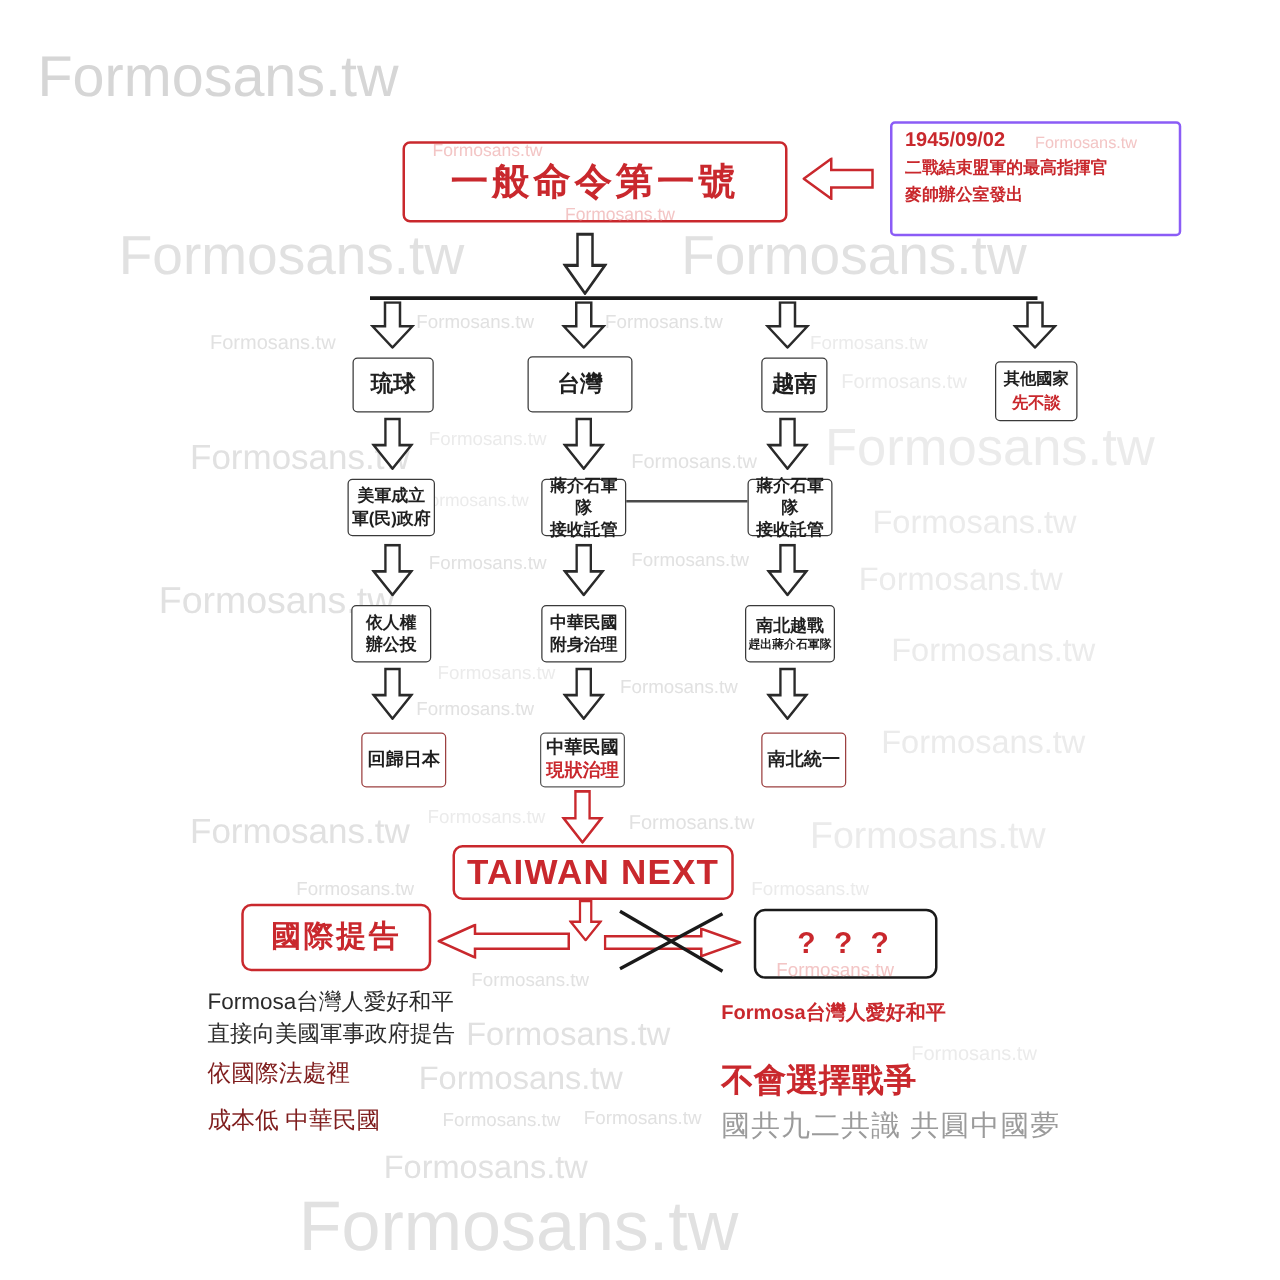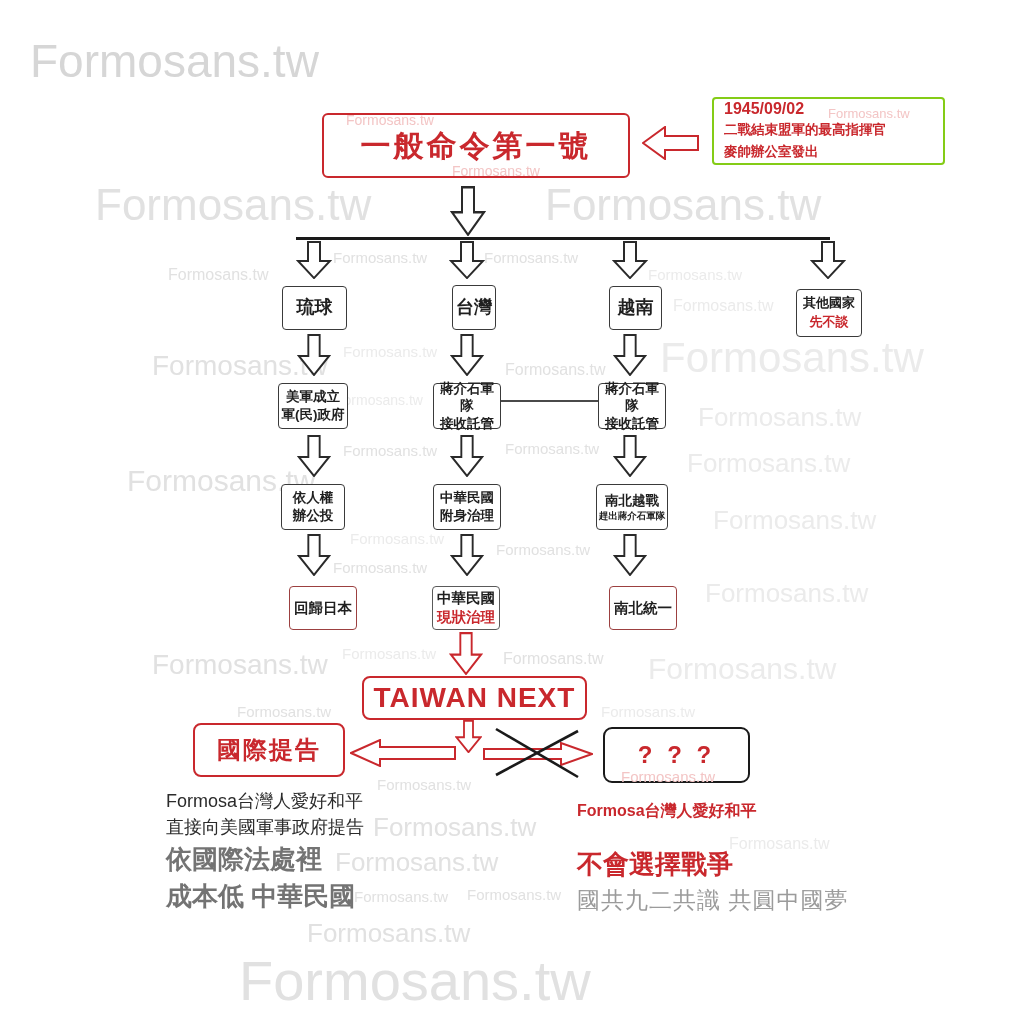--- a/index.html
+++ b/index.html
@@ -16,43 +16,43 @@
   
   .box{
     position:absolute;background:#fff;border:1.6px solid #3a3a3a;border-radius:4px;
     display:flex;flex-direction:column;align-items:center;justify-content:center;
     text-align:center;font-weight:bold;color:#1f1f1f;line-height:1.3;z-index:1;box-sizing:border-box;
   }
   .arr{position:absolute;z-index:1;}
   .red{color:#c9282d;}
   .title-box{left:322px;top:113px;width:308px;height:65px;border:2.5px solid #c9282d;border-radius:6px;
     font-size:30px;letter-spacing:3px;color:#c9282d;}
-  .note-box{left:712px;top:97px;width:233px;height:68px;border:2px solid #84cc16;border-radius:4px;
-    align-items:flex-start;justify-content:center;padding:4px 10px;text-align:left;color:#c9282d;}
+  .note-box{left:712px;top:97px;width:233px;height:92px;border:2px solid #8b5cf6;border-radius:4px;
+    align-items:flex-start;justify-content:flex-start;padding:4px 10px;text-align:left;color:#c9282d;}
   .note-box .nb1{font-size:16px;line-height:20px;}
   .note-box .nb2{font-size:13.5px;line-height:22px;}
   .hline{position:absolute;left:296px;top:237px;width:534px;height:3px;background:#1a1a1a;z-index:1;}
   .conn{position:absolute;left:501px;top:400px;width:97px;height:2px;background:#4a4a4a;z-index:1;}
   .hdr{font-size:18px;}
   .stage-box{font-size:13.5px;}
   .others-box{font-size:13px;line-height:1.45;}
   .small-sub{font-size:9.5px;line-height:13px;}
   .outcome{font-size:14.5px;}
   .b-maroon{border-color:#9c4040;border-width:1.8px;margin-left:12px;}
   .b-gray{border-color:#5a5a5a;}
   .taiwan-next{left:362px;top:676px;width:225px;height:44px;border:2.5px solid #c9282d;border-radius:8px;
     font-size:28px;color:#c9282d;letter-spacing:1px;}
   .intl-box{left:193px;top:723px;width:152px;height:54px;border:2.8px solid #c9282d;border-radius:8px;
     font-size:24px;color:#c9282d;letter-spacing:2px;}
   .qqq-box{left:603px;top:727px;width:147px;height:56px;border:2.8px solid #1a1a1a;border-radius:9px;
     font-size:24px;color:#c9282d;letter-spacing:4px;}
   .txtblock{position:absolute;z-index:1;white-space:nowrap;}
   .lb{left:166px;top:788px;}
   .lb .t1{font-size:18px;color:#2b2b2b;font-weight:500;line-height:26px;}
-  .lb .t2{font-size:26px;color:#737373;font-weight:bold;line-height:37px;}
+  .lb .t2{font-size:19px;color:#7f1d1d;font-weight:normal;line-height:37px;}
   .rb{left:577px;top:799px;}
   .rb .t0{font-size:16px;color:#c9282d;font-weight:600;line-height:24px;}
   .rb .t2{font-size:26px;color:#c9282d;font-weight:bold;line-height:37px;margin-top:23px;}
   .rb .t3{font-size:23px;color:#9b9b9b;font-weight:400;line-height:34px;letter-spacing:1px;}
 </style>
 </head>
 <body>
 
 <div id="stage">
 
@@ -129,21 +129,21 @@
   <svg class="arr" style="left:612px;top:241px" width="36" height="38" viewBox="0 0 36 40" preserveAspectRatio="none">
       <polygon points="12,1 24,1 24,21 34,21 18,39 2,21 12,21" fill="#fff" stroke="#2a2a2a" stroke-width="2"></polygon>
     </svg>
   <svg class="arr" style="left:810px;top:241px" width="36" height="38" viewBox="0 0 36 40" preserveAspectRatio="none">
       <polygon points="12,1 24,1 24,21 34,21 18,39 2,21 12,21" fill="#fff" stroke="#2a2a2a" stroke-width="2"></polygon>
     </svg>
 
   <div class="box hdr" style="left:282px;top:286px;width:65px;height:44px">
     <span>琉球</span>
   </div>
-  <div class="box hdr" style="left:452px;top:285px;width:44px;height:45px">
+  <div class="box hdr" style="left:422px;top:285px;width:84px;height:45px">
     <span>台灣</span>
   </div>
   <div class="box hdr" style="left:609px;top:286px;width:53px;height:44px">
     <span>越南</span>
   </div>
   <div class="box others-box" style="left:796px;top:289px;width:66px;height:48px">
     <span>其他國家</span>
     <span class="red">先不談</span>
   </div>
 

